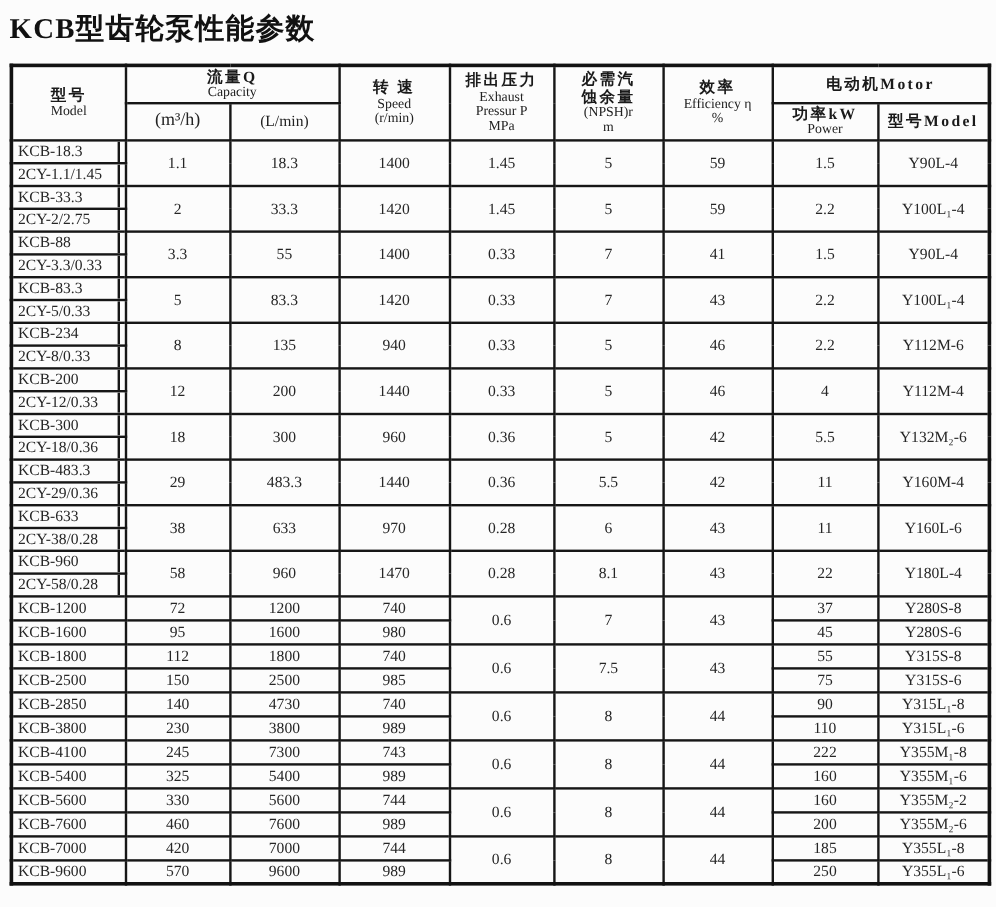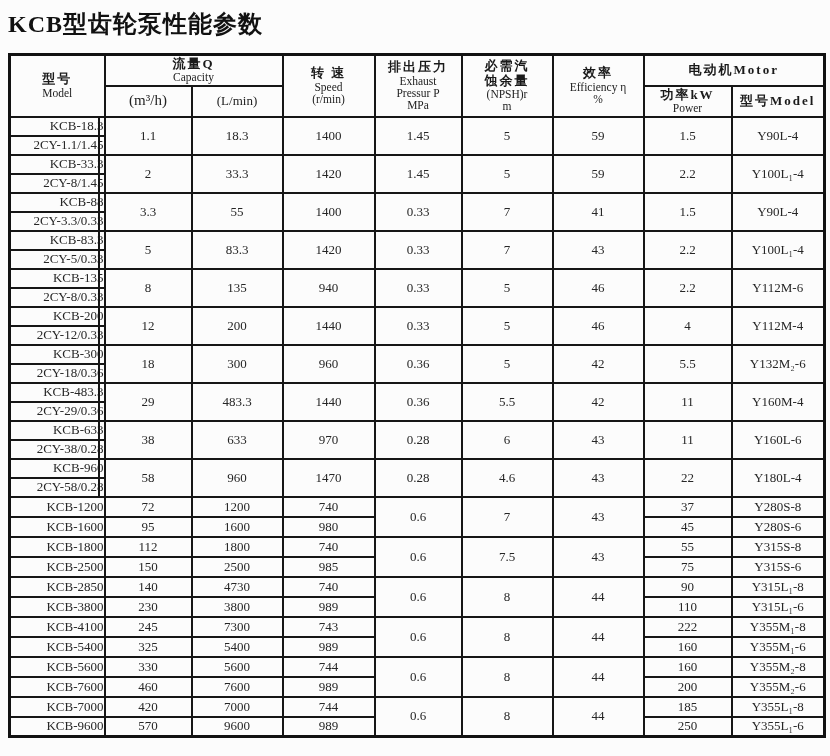--- a/index.html
+++ b/index.html
@@ -43,21 +43,21 @@
     color: #1a1a1a;
   }
   th .en {
     font-size: 11.5px;
     line-height: 1.05;
     color: #222;
   }
   tbody.top-section tr  { height: 19px; }
   tbody.bottom-section tr { height: 20px; }
   td.model {
-    text-align: right;
+    text-align: left;
     padding-left: 4px;
     font-size: 13px;
   }
   td.boxed { position: relative; }
   td.boxed::after {
     content: "";
     position: absolute;
     top: 0; bottom: 0; right: 4px;
     width: 2px;
     background: #161616;
@@ -153,21 +153,21 @@
           <td rowspan="2">2</td>
           <td rowspan="2">33.3</td>
           <td rowspan="2">1420</td>
           <td rowspan="2">1.45</td>
           <td rowspan="2">5</td>
           <td rowspan="2">59</td>
           <td rowspan="2">2.2</td>
           <td rowspan="2">Y100L₁-4</td>
         </tr>
         <tr>
-          <td class="model boxed">2CY-8/1.45</td>
+          <td class="model boxed">2CY-2/2.75</td>
         </tr>
         <tr>
           <td class="model boxed">KCB-88</td>
           <td rowspan="2">3.3</td>
           <td rowspan="2">55</td>
           <td rowspan="2">1400</td>
           <td rowspan="2">0.33</td>
           <td rowspan="2">7</td>
           <td rowspan="2">41</td>
           <td rowspan="2">1.5</td>
@@ -184,21 +184,21 @@
           <td rowspan="2">0.33</td>
           <td rowspan="2">7</td>
           <td rowspan="2">43</td>
           <td rowspan="2">2.2</td>
           <td rowspan="2">Y100L₁-4</td>
         </tr>
         <tr>
           <td class="model boxed">2CY-5/0.33</td>
         </tr>
         <tr>
-          <td class="model boxed">KCB-135</td>
+          <td class="model boxed">KCB-234</td>
           <td rowspan="2">8</td>
           <td rowspan="2">135</td>
           <td rowspan="2">940</td>
           <td rowspan="2">0.33</td>
           <td rowspan="2">5</td>
           <td rowspan="2">46</td>
           <td rowspan="2">2.2</td>
           <td rowspan="2">Y112M-6</td>
         </tr>
         <tr>
@@ -259,21 +259,21 @@
         </tr>
         <tr>
           <td class="model boxed">2CY-38/0.28</td>
         </tr>
         <tr>
           <td class="model boxed">KCB-960</td>
           <td rowspan="2">58</td>
           <td rowspan="2">960</td>
           <td rowspan="2">1470</td>
           <td rowspan="2">0.28</td>
-          <td rowspan="2">4.6</td>
+          <td rowspan="2">8.1</td>
           <td rowspan="2">43</td>
           <td rowspan="2">22</td>
           <td rowspan="2">Y180L-4</td>
         </tr>
         <tr>
           <td class="model boxed">2CY-58/0.28</td>
         </tr>
       </tbody>
     <tbody class="bottom-section">
         <tr>
@@ -354,21 +354,21 @@
         </tr>
         <tr>
           <td class="model">KCB-5600</td>
           <td>330</td>
           <td>5600</td>
           <td>744</td>
           <td rowspan="2">0.6</td>
           <td rowspan="2">8</td>
           <td rowspan="2">44</td>
           <td>160</td>
-          <td>Y355M₂-8</td>
+          <td>Y355M₂-2</td>
         </tr>
         <tr>
           <td class="model">KCB-7600</td>
           <td>460</td>
           <td>7600</td>
           <td>989</td>
           <td>200</td>
           <td>Y355M₂-6</td>
         </tr>
         <tr>

